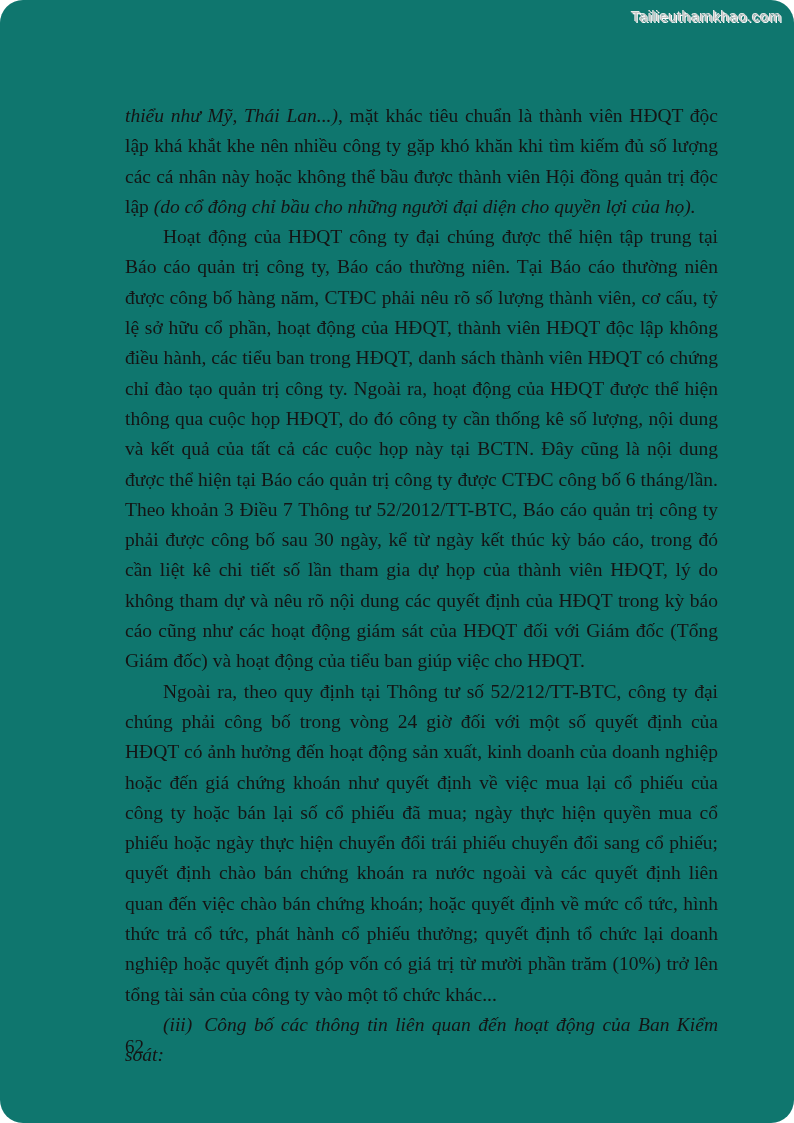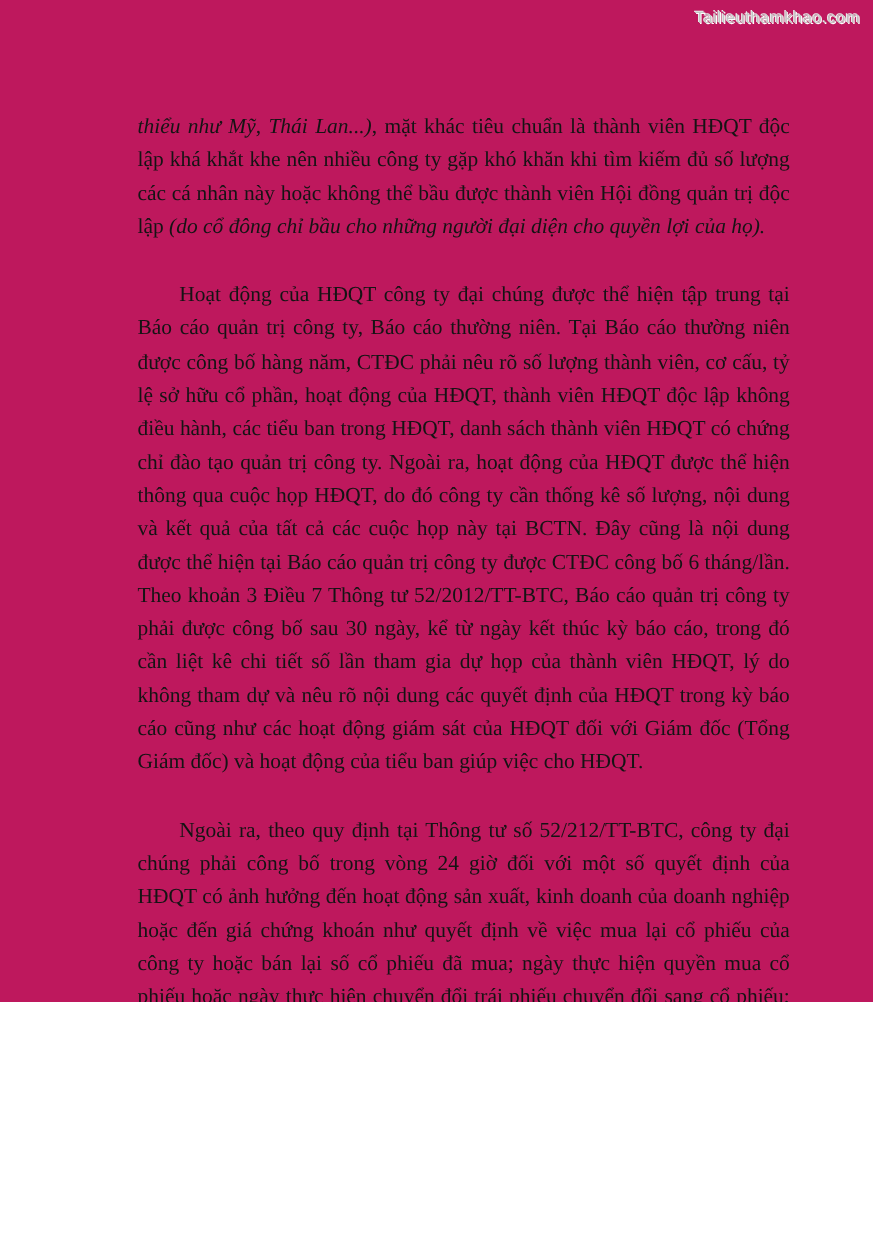--- a/index.html
+++ b/index.html
@@ -1,24 +1,25 @@
 <!DOCTYPE html>
 <html><head>
 <meta charset="utf-8">
 <style>
   * { box-sizing: border-box; }
   html, body { margin: 0; padding: 0; background: #ffffff; }
   .page {
     position: relative;
     width: 794px;
-    height: 911px;
-    background: #be185d;
+    height: 1123px;
+    background: #0f766e;
     overflow: hidden;
     font-family: "Liberation Serif", "DejaVu Serif", serif;
     color: #141414;
+    border-radius: 23px;
   }
   .watermark {
     position: absolute;
     top: 8px;
     right: 12px;
     font-family: "Liberation Sans", "DejaVu Sans", sans-serif;
     font-size: 15px;
     letter-spacing: 0.5px;
     color: #c6c6c6;
     text-shadow: 1px 1px 0 #ffffff, -1px -1px 0 #e9e9e9;
@@ -26,21 +27,21 @@
   .body-text {
     position: absolute;
     left: 125px;
     top: 101px;
     width: 593px;
     font-size: 19.5px;
     line-height: 30.3px;
     text-align: justify;
   }
   .para { margin: 0; padding: 0; font-family: Liberation Serif, serif; }
-  .para.indent { text-indent: 38px; margin-top: 32px; }
+  .para.indent { text-indent: 38px; }
   .run-italic { font-style: italic; }
   .run-gap { margin-left: 12px; }
   .page-number {
     position: absolute;
     left: 125px;
     top: 1036px;
     width: 593px;
     font-size: 19px;
   }
 </style>

